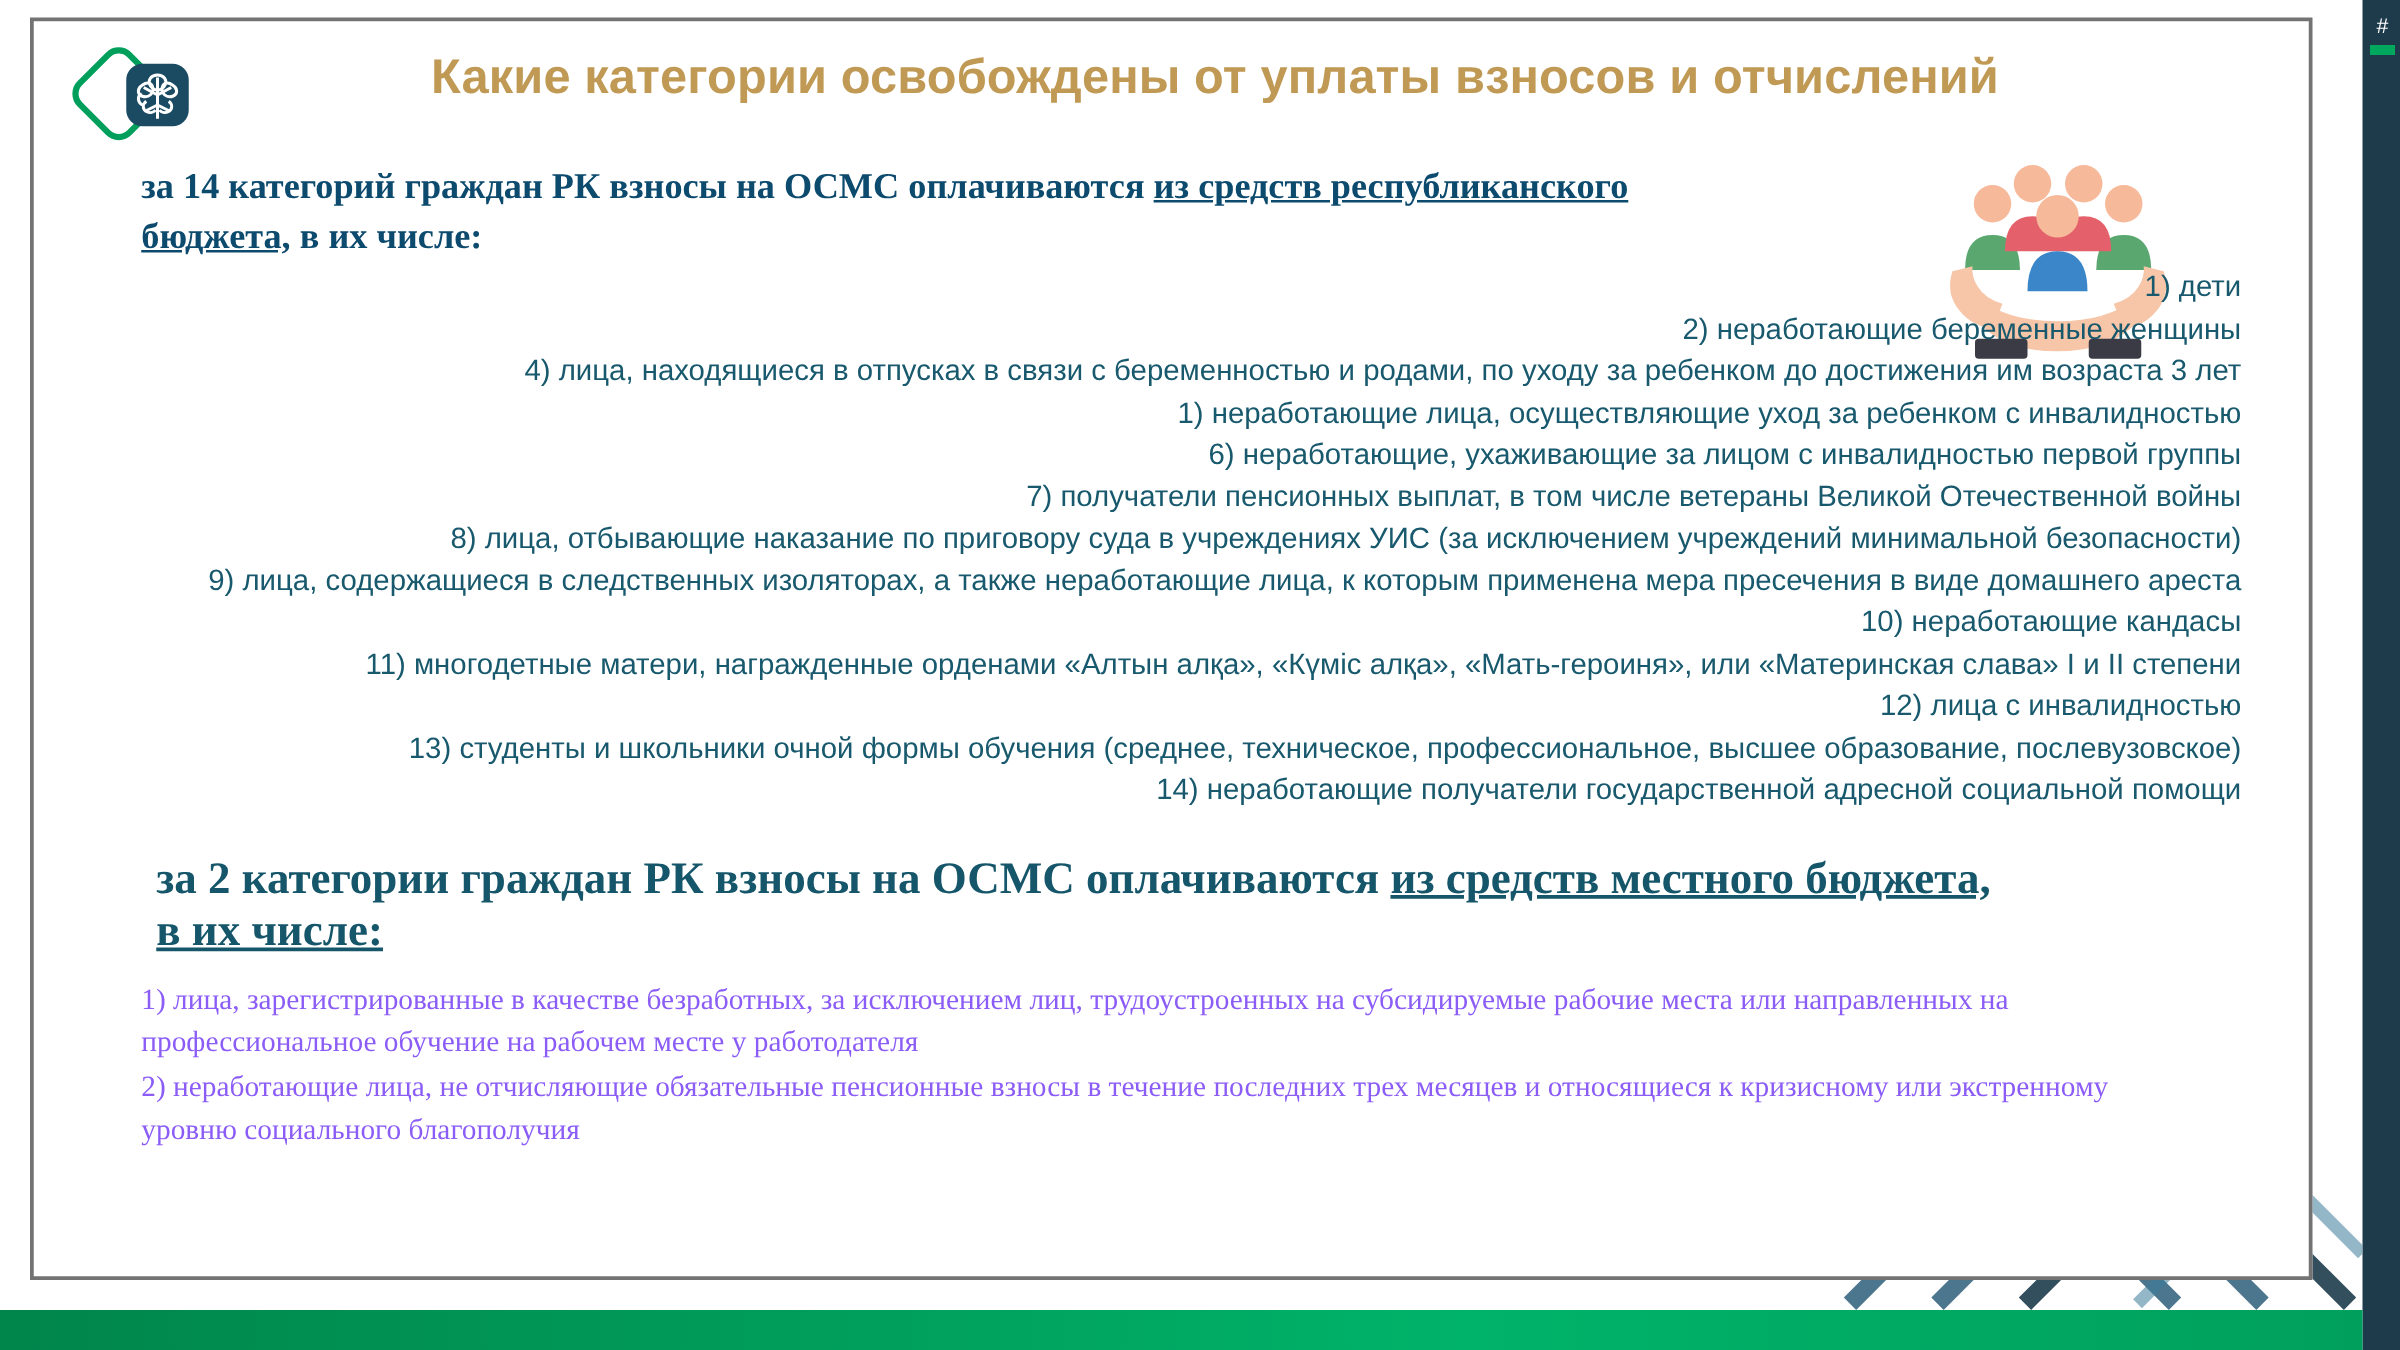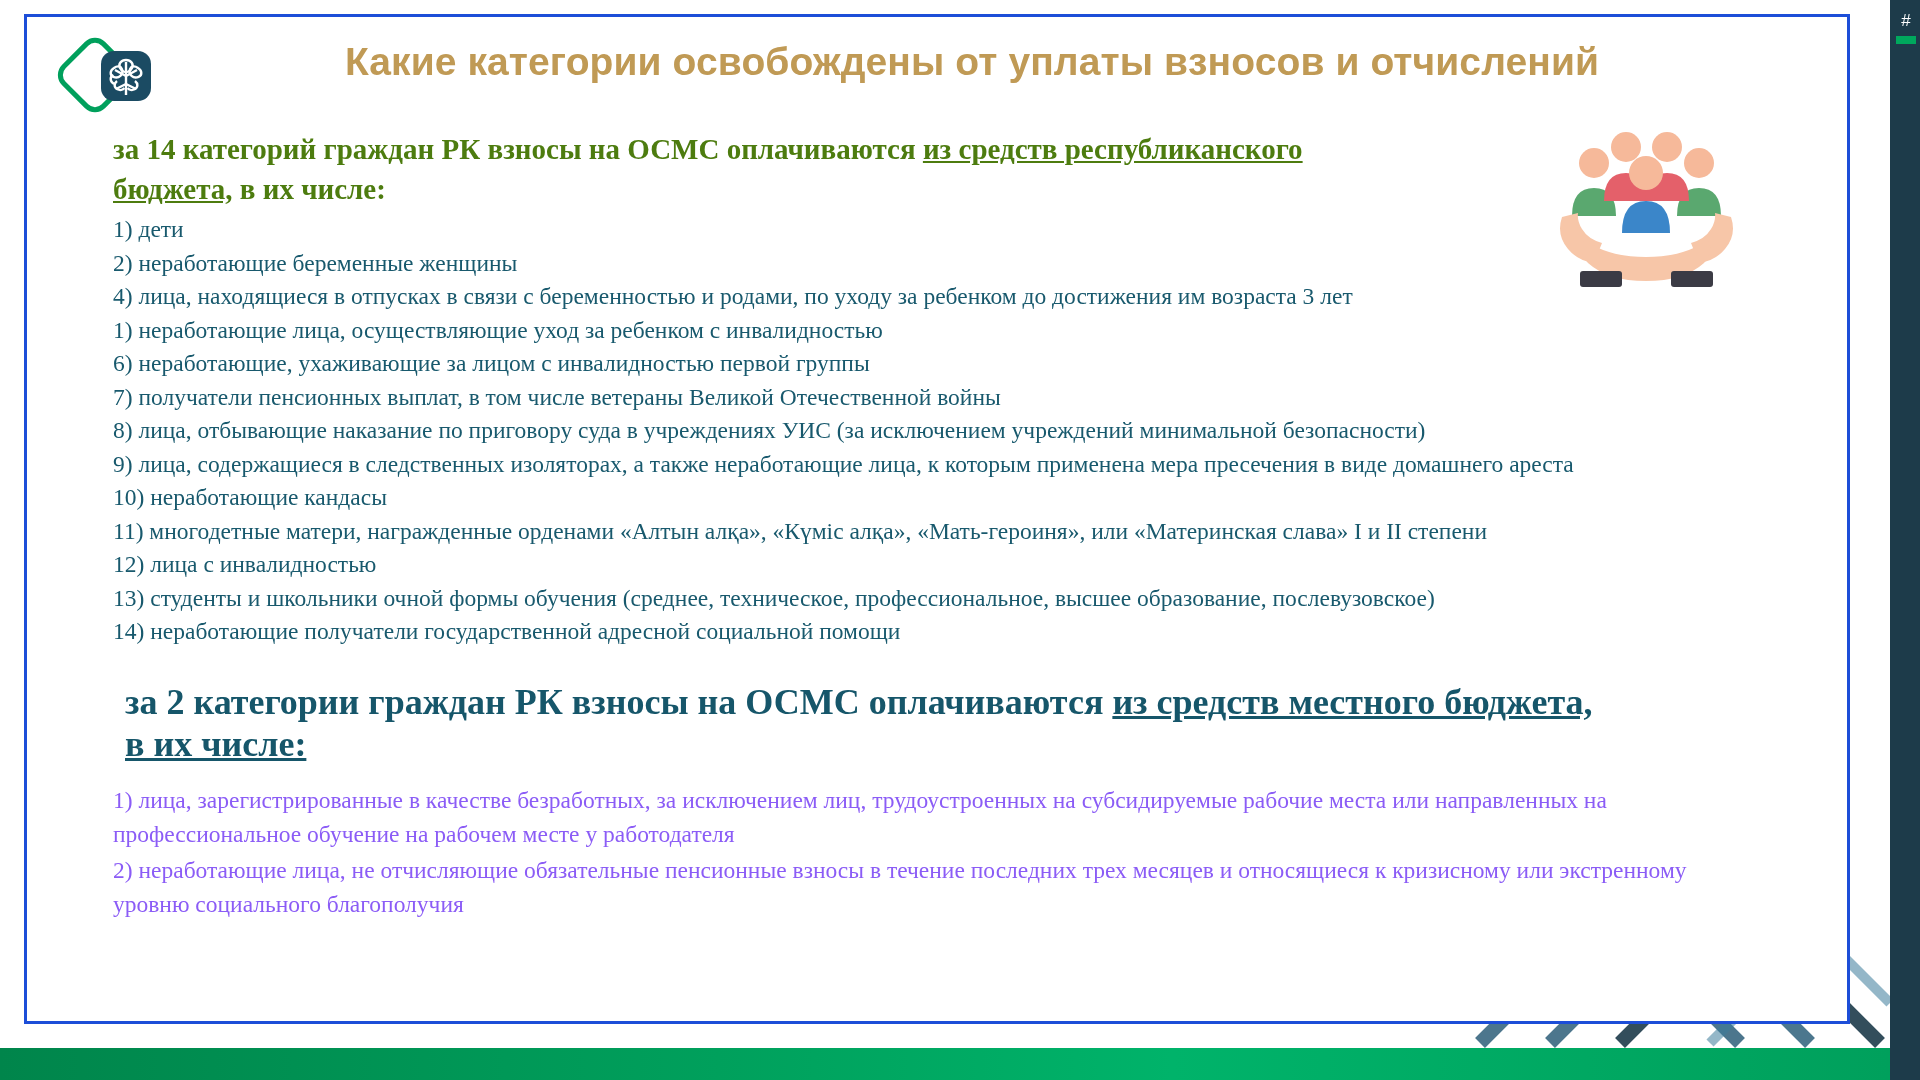--- a/index.html
+++ b/index.html
@@ -72,21 +72,21 @@
   }
   .deco-chevrons svg { display:block; }
 
   
   .card {
     position: absolute;
     left: 24px;
     top: 14px;
     width: 1826px;
     height: 1010px;
-    border: 3px solid #1d4ed8;
+    border: 3px solid #737373;
     background: #ffffff;
     box-sizing: border-box;
   }
 
   
   .logo {
     position: absolute;
     left: 30px;
     top: 12px;
     width: 110px;
@@ -124,39 +124,40 @@
     top: 112px;
     width: 1680px;
     color: #17596b;
   }
 
   .lead {
     font-family: "Liberation Serif", serif;
     font-weight: bold;
     font-size: 29px;
     line-height: 40px;
-    color: #4d7c0f;
+    color: #0c4a6e;
     width: 1200px;
     margin: 0 0 4px 0;
   }
   .lead .u { text-decoration: underline; }
 
   ol.cat-list {
     list-style: none;
     margin: 0;
     padding: 0;
   }
   ol.cat-list li {
-    font-family: Liberation Serif, serif;
+    font-family: Liberation Sans, sans-serif;
     font-size: 23.5px;
     line-height: 33.5px;
     color: #18596d;
     margin: 0;
     padding: 0;
     max-width: 1700px;
+    text-align: right;
   }
 
   .lead2 {
     font-family: "Liberation Serif", serif;
     font-weight: bold;
     font-size: 36px;
     line-height: 42px;
     color: #16566a;
     margin: 32px 0 0 12px;
     width: 1500px;

